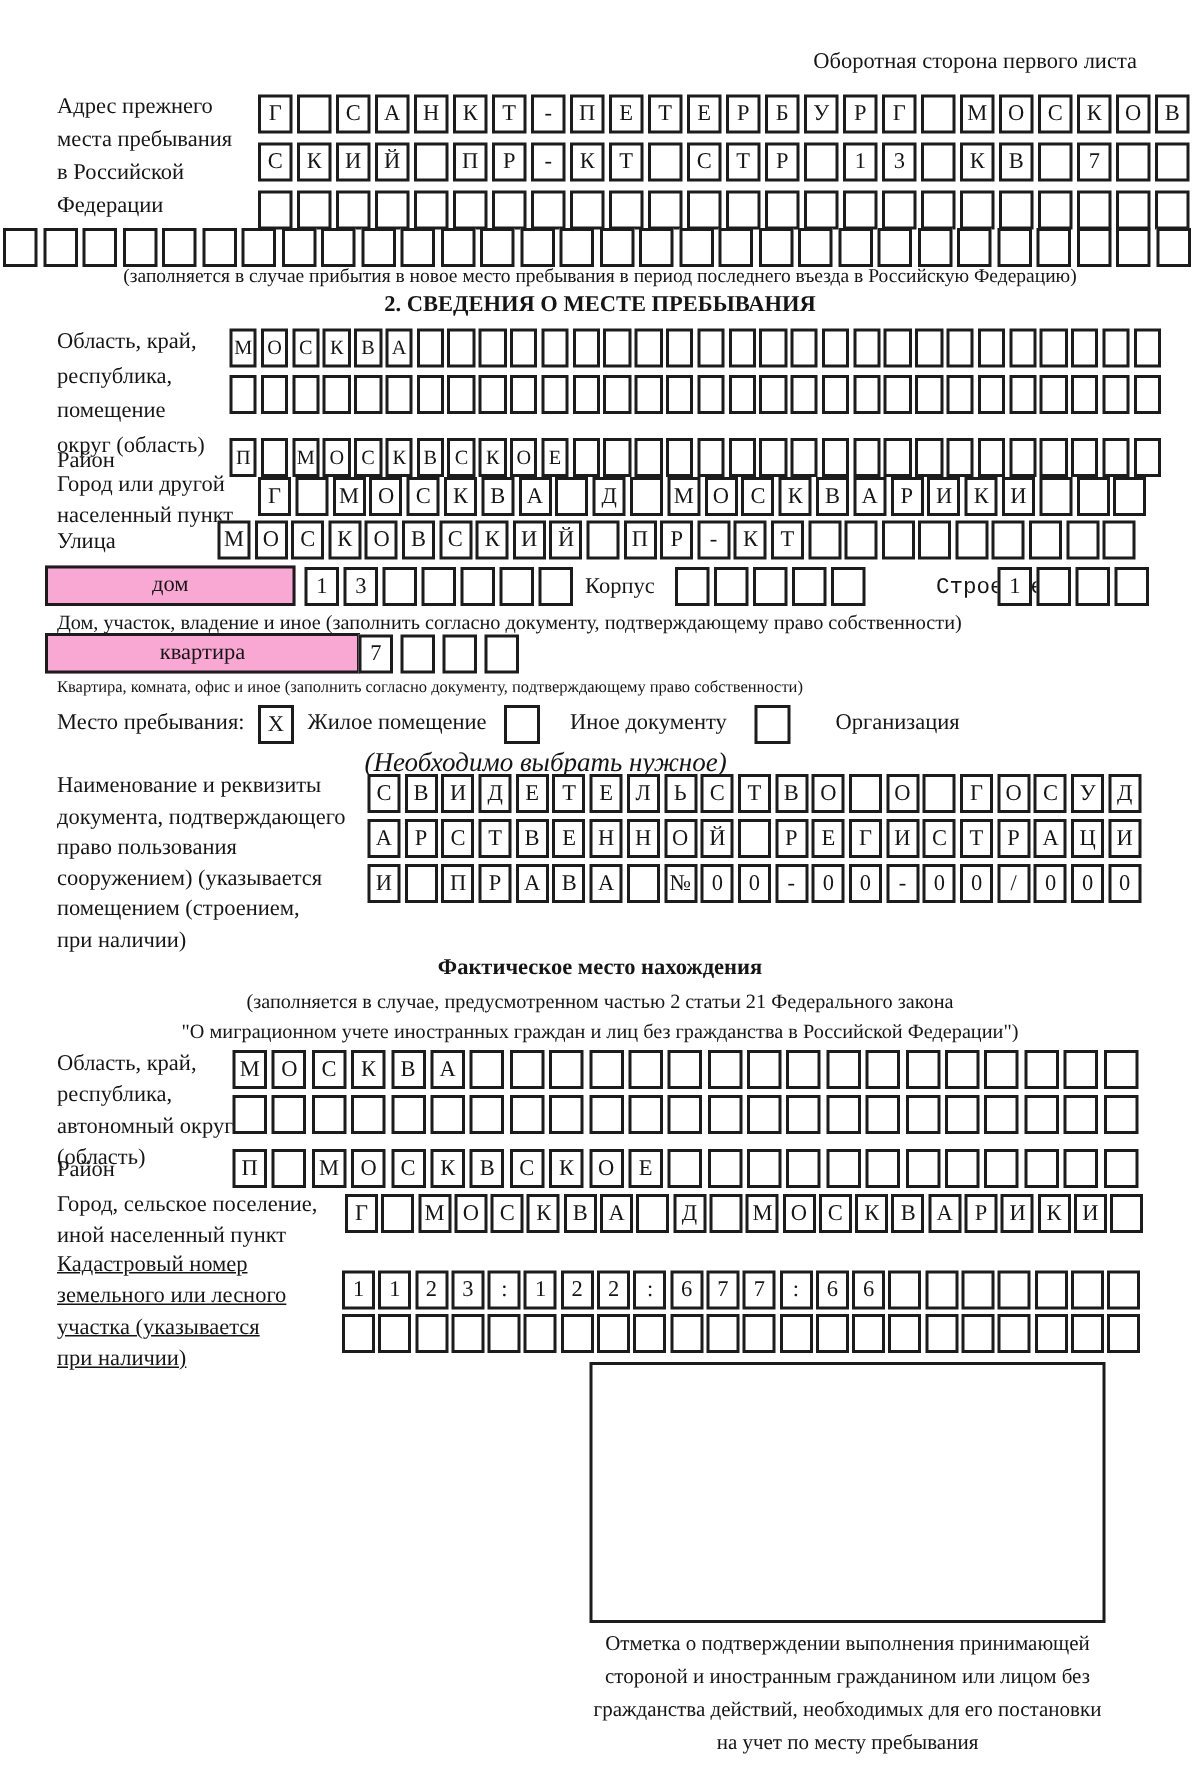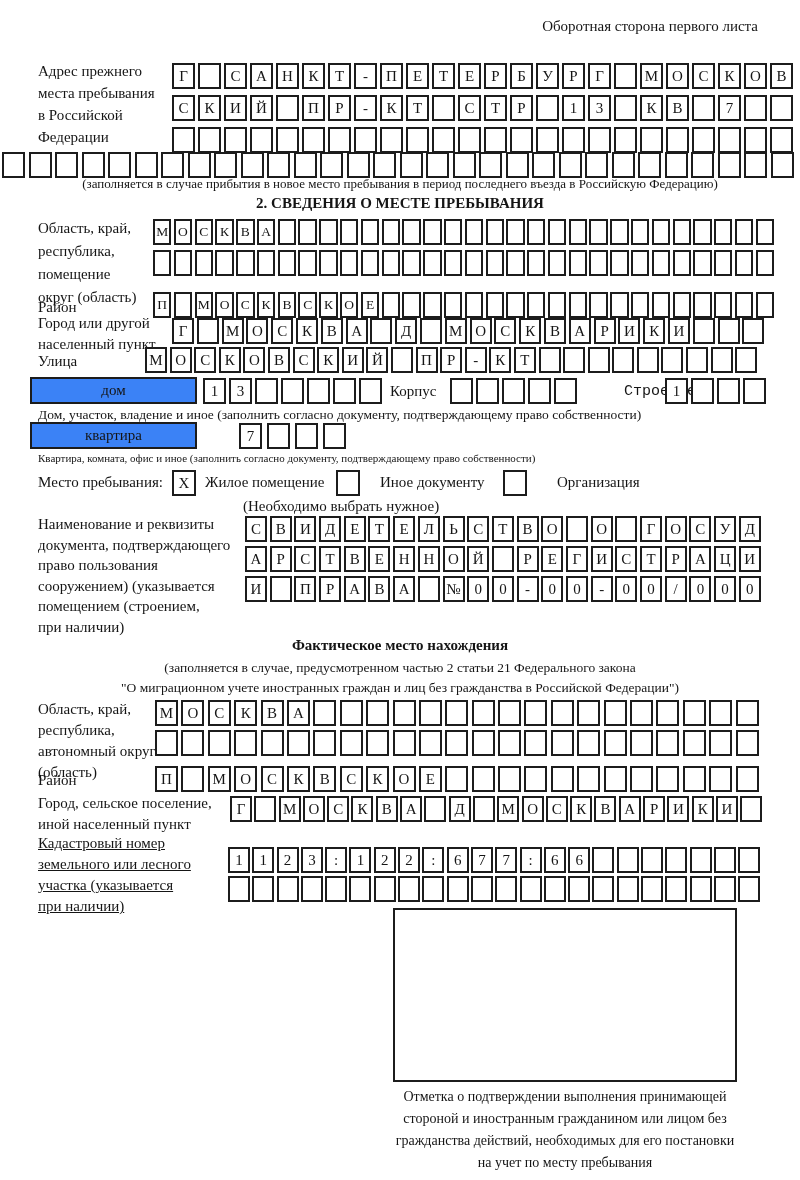--- a/index.html
+++ b/index.html
@@ -1,20 +1,20 @@
 <!DOCTYPE html>
 <html><head>
 <meta charset="utf-8">
 <style>
   html,body { margin:0; padding:0; background:#ffffff; }
   .page {
     position:relative; width:800px; height:1180px; background:#ffffff;
     font-family:"Liberation Serif","DejaVu Serif",serif; color:#151515; overflow:hidden;
   }
-  .corner { position:absolute; top:18px; right:42px; font-size:15px; }
+  .corner { position:absolute; top:33px; right:42px; font-size:15px; }
   .label { position:absolute; font-size:15px; line-height:22px; }
   .label div { white-space:nowrap; }
   .cap { position:absolute; font-size:13px; }
   .cap-c { position:absolute; left:0; width:100%; text-align:center; font-size:13px; }
   .hdr { position:absolute; left:0; width:100%; text-align:center; font-weight:bold; font-size:15px; }
   .cellrow { position:absolute; display:flex; }
   .cell {
     box-sizing:border-box; border:2px solid #1c1c1c; height:26px; background:#fff;
     display:flex; align-items:center; justify-content:center; font-size:15px; flex:none;
   }
@@ -23,21 +23,21 @@
   .r-b   { gap:2.4px; } .r-b .cell   { width:18.4px; font-size:13.5px; }
   .r-c   { gap:2.8px; } .r-c .cell   { width:22px; }
   .r-d   { gap:2.6px; } .r-d .cell   { width:22px; }
   .r-e   { gap:2.7px; } .r-e .cell   { width:22px; }
   .r-f   { gap:3.4px; } .r-f .cell   { width:23px; }
   .r-g   { gap:2.3px; } .r-g .cell   { width:22px; }
   .r-sm  { gap:3px; }   .r-sm .cell  { width:23px; }
   .r-q   { gap:5px; }   .r-q .cell   { width:23px; }
   .widebox {
     position:absolute; box-sizing:border-box; border:2px solid #1c1c1c; height:27px;
-    display:flex; align-items:center; justify-content:center; font-size:15px; background:#3b82f6;
+    display:flex; align-items:center; justify-content:center; font-size:15px; background:#f9a8d4;
   }
   .inline-lbl { position:absolute; font-size:15px; white-space:nowrap; }
   .chk {
     position:absolute; box-sizing:border-box; width:24px; height:26px; border:2px solid #1c1c1c;
     display:flex; align-items:center; justify-content:center; font-size:15px; background:#fff;
   }
   .stampbox { position:absolute; left:393px; top:908px; width:344px; height:174px;
     box-sizing:border-box; border:2px solid #1c1c1c; background:#fff; }
   .stampnote { position:absolute; left:385px; top:1086px; width:360px;
     text-align:center; font-size:14px; line-height:22px; }
@@ -354,37 +354,37 @@
     </div>
   <div class="inline-lbl" style="left:624px; top:383px;font-family:Liberation Mono, monospace;">Строение</div>
   <div class="cellrow r-sm" style="left:665px; top:378px;">
       <div class="cell">1</div>
       <div class="cell"></div>
       <div class="cell"></div>
       <div class="cell"></div>
     </div>
   <div class="cap" style="left:38px; top:407px; font-size:13.5px;">Дом, участок, владение и иное (заполнить согласно документу, подтверждающему право собственности)</div>
 
-  <div class="widebox" style="left:30px; top:422px; width:167px;">квартира</div>
+  <div class="widebox" style="left:30px; top:422px; width:210px;">квартира</div>
   <div class="cellrow r-q" style="left:239px; top:423px;">
       <div class="cell">7</div>
       <div class="cell"></div>
       <div class="cell"></div>
       <div class="cell"></div>
     </div>
   <div class="cap" style="left:38px; top:452px; font-size:11px;">Квартира, комната, офис и иное (заполнить согласно документу, подтверждающему право собственности)</div>
 
   <div class="inline-lbl" style="left:38px; top:474px;">Место пребывания:</div>
   <div class="chk" style="left:172px; top:470px;">X</div>
   <div class="inline-lbl" style="left:205px; top:474px;">Жилое помещение</div>
   <div class="chk" style="left:336px; top:470px;"></div>
   <div class="inline-lbl" style="left:380px; top:474px;">Иное документу</div>
   <div class="chk" style="left:503px; top:470px;"></div>
   <div class="inline-lbl" style="left:557px; top:474px;">Организация</div>
-  <div class="cap" style="left:243px; top:498px; font-size:15px;">(Необходимо выбрать нужное)</div>
+  <div class="cap" style="left:243px; top:498px; font-size:18px;font-style:italic;">(Необходимо выбрать нужное)</div>
 
   <div class="label" style="left:38px; top:514px; line-height:20.5px;">
     <div>Наименование и реквизиты</div>
     <div>документа, подтверждающего</div>
     <div>право пользования</div>
     <div>сооружением) (указывается</div>
     <div>помещением (строением,</div>
     <div>при наличии)</div>
   </div>
   <div class="cellrow r-e" style="left:245px; top:516px;">

